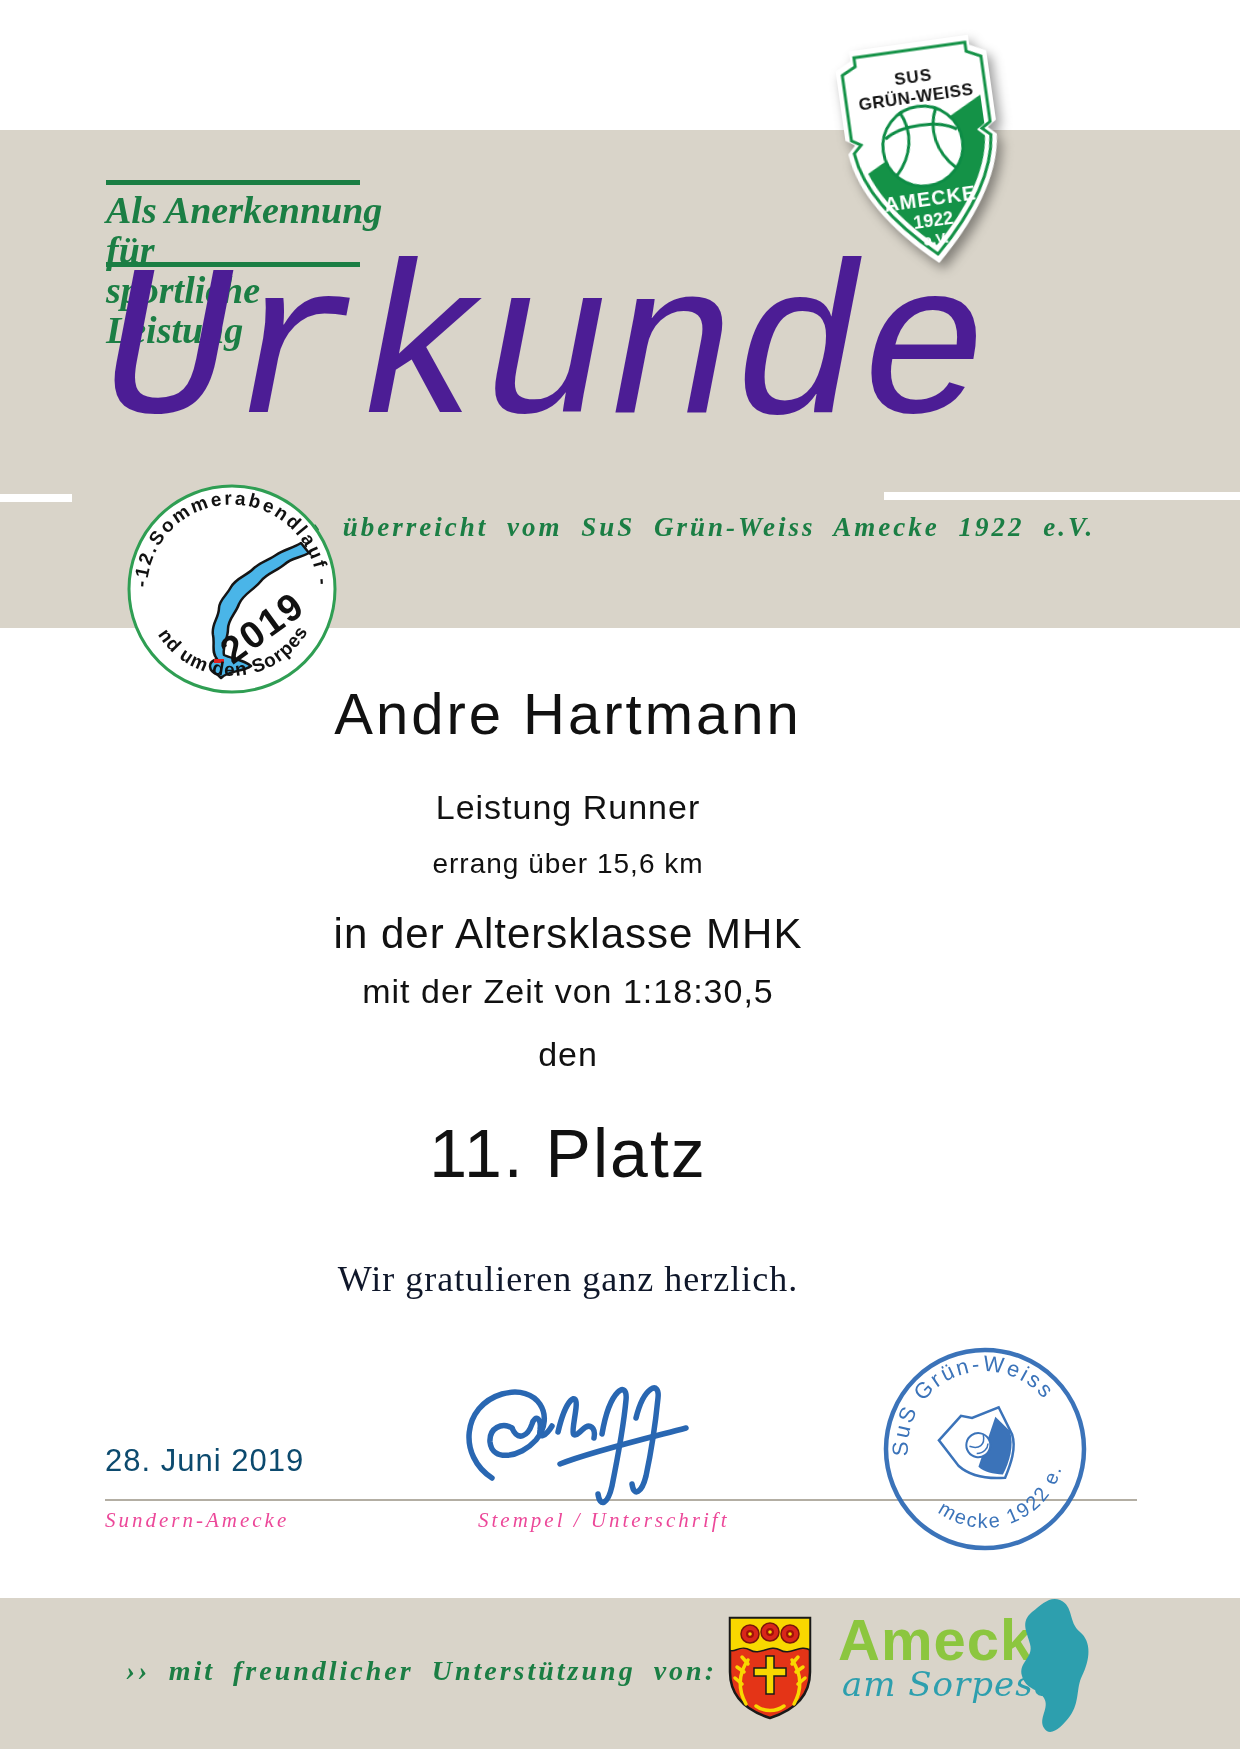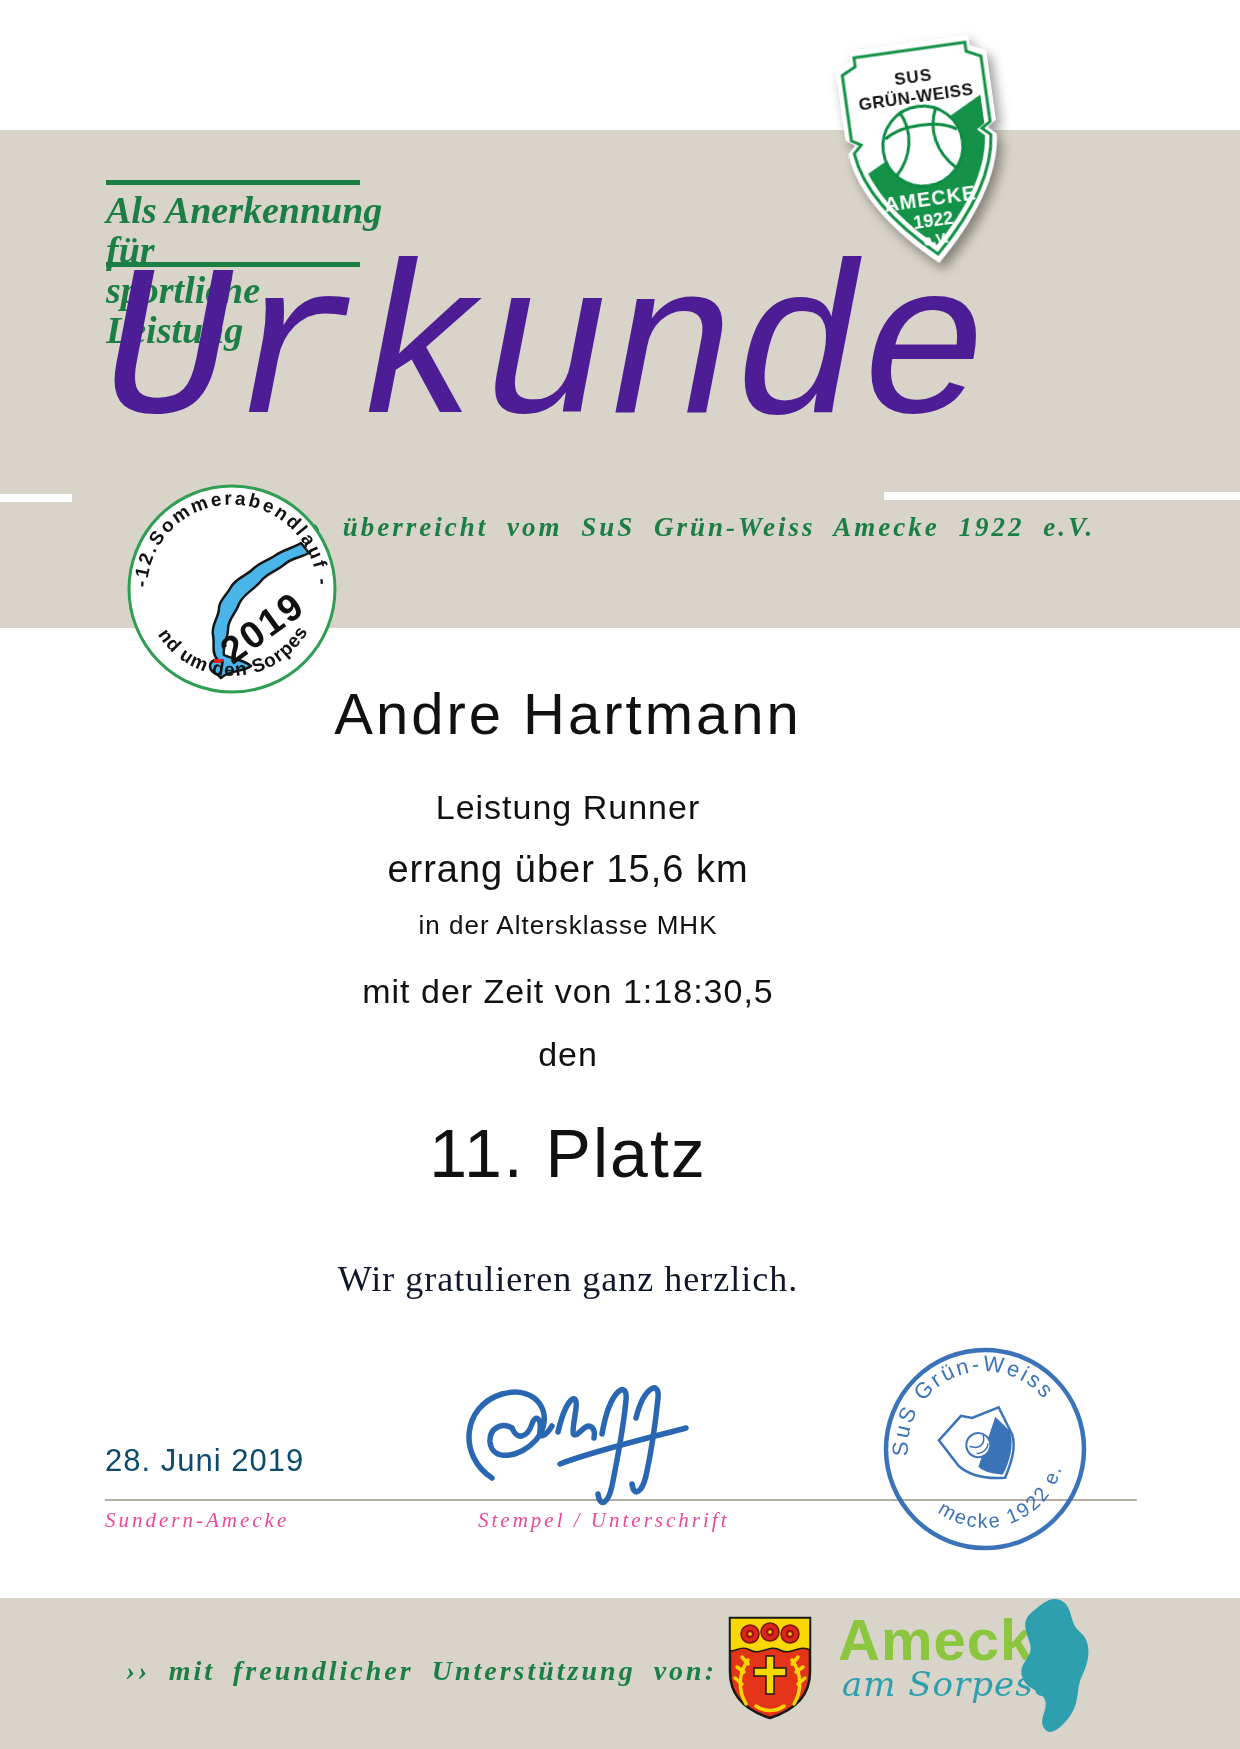--- a/index.html
+++ b/index.html
@@ -34,22 +34,22 @@
   }
 
   .badge{position:absolute;left:824px;top:34px;width:200px;height:240px;
     transform:rotate(-8deg);filter:drop-shadow(4px 7px 6px rgba(0,0,0,0.40));}
 
   .event-stamp{position:absolute;left:115px;top:472px;width:234px;height:234px;}
 
   .bodyline{position:absolute;left:0;width:1136px;text-align:center;color:#111;white-space:nowrap;}
   .name{top:680px;font-size:58px;letter-spacing:3px;}
   .cat{top:788px;font-size:34px;letter-spacing:1px;}
-  .l1{top:848px;font-size:38px;letter-spacing:1px;}
-  .l2{top:910px;font-size:26px;letter-spacing:1px;}
+  .l1{top:848px;font-size:28px;letter-spacing:1px;}
+  .l2{top:910px;font-size:42px;letter-spacing:1px;}
   .l3{top:972px;font-size:34px;letter-spacing:1px;}
   .l4{top:1035px;font-size:34px;letter-spacing:1px;}
   .place{top:1114px;font-size:68px;letter-spacing:2px;}
   .congrats{
     top:1258px;font-family:"Liberation Serif","DejaVu Serif",serif;
     font-size:36px;color:#0f172a;letter-spacing:1px;
   }
 
   .date-text{position:absolute;left:105px;top:1443px;font-size:31px;color:#0c4a6e;letter-spacing:1px;}
   .sig-line{position:absolute;left:105px;top:1499px;width:1032px;height:2px;background:#b3aea3;}

